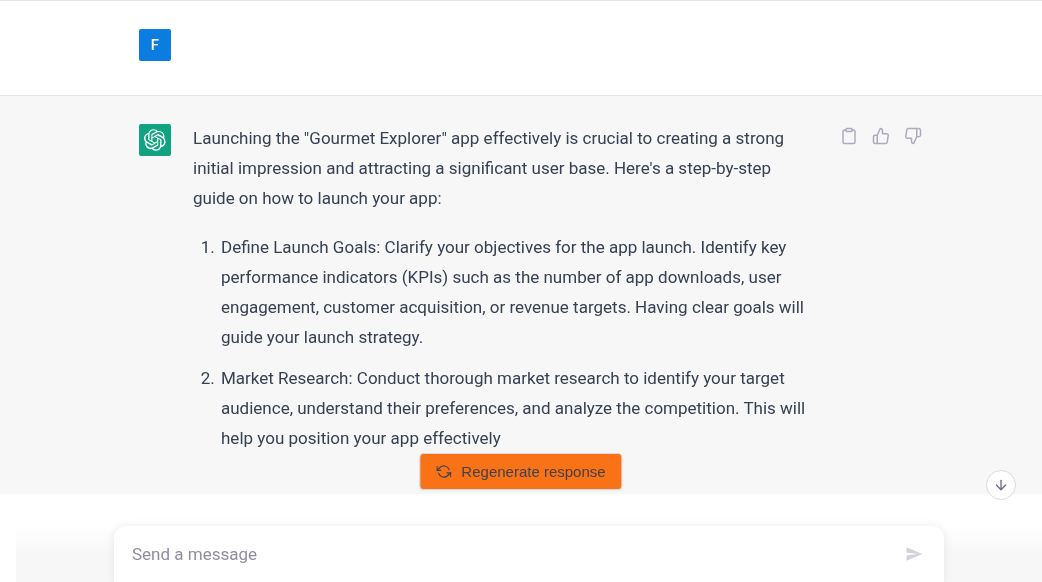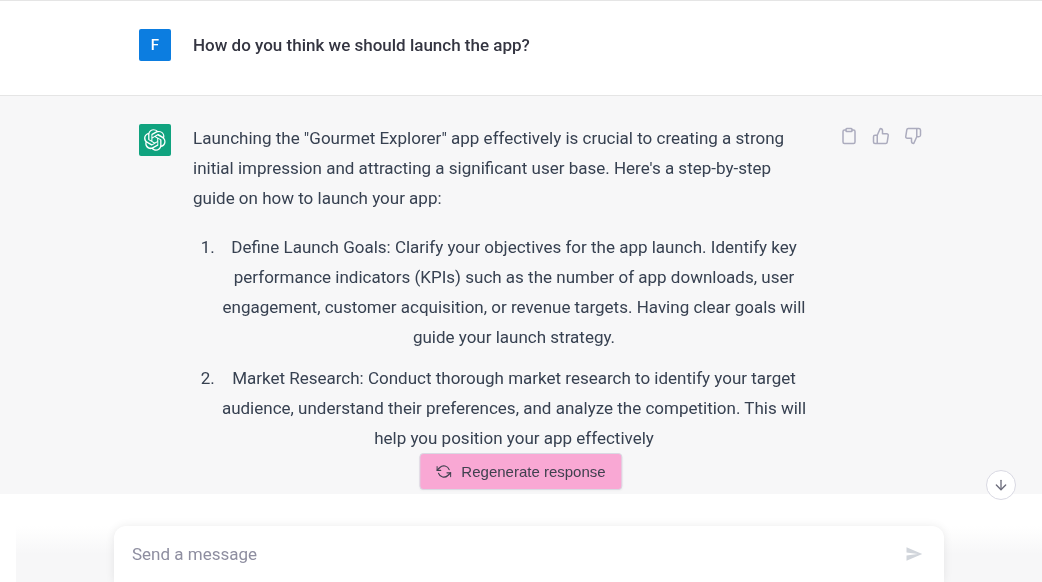--- a/index.html
+++ b/index.html
@@ -84,21 +84,20 @@
       color: #374151;
       line-height: 1.75;
       flex: 1;
       max-width: 614px;
     }
     .assistant-content p {
       margin-bottom: 20px;
     }
     .assistant-content ol {
       padding-left: 26px;
-      text-align: center;
     }
     .assistant-content li {
       margin-bottom: 12px;
       padding-left: 2px;
     }
     .feedback-icons {
       display: flex;
       gap: 12px;
       margin-left: 10px;
       margin-top: 2px;
@@ -114,21 +113,21 @@
     }
     .feedback-icon svg {
       width: 18px;
       height: 18px;
     }
     .regenerate-button {
       position: absolute;
       left: 50%;
       transform: translateX(-50%);
       bottom: 92px;
-      background: #f9a8d4;
+      background: #f97316;
       border: 1px solid #d9d9e3;
       border-radius: 4px;
       padding: 9px 16px;
       font-size: 15px;
       color: #40414f;
       display: flex;
       align-items: center;
       gap: 10px;
       cursor: pointer;
       box-shadow: 0 1px 2px rgba(0,0,0,0.03);
@@ -191,21 +190,20 @@
     }
   </style>
 </head>
 <body>
 
 <div class="top-border"></div>
 
 <div class="user-message-container">
   <div class="user-message-inner">
     <div class="user-avatar">F</div>
-    <div class="user-text">How do you think we should launch the app?</div>
   </div>
 </div>
 
 <div class="assistant-message-container">
   <div class="assistant-message-inner">
     <div class="assistant-avatar">
       <svg width="22" height="22" viewBox="0 0 41 41" fill="none">
         <path d="M37.5 16.8c.9-2.7.6-5.7-.9-8.1-2.2-3.9-6.7-5.9-11-4.9C23.7 1.6 20.9.3 17.9.3c-4.5 0-8.4 2.9-9.8 7.1-2.8.6-5.2 2.3-6.6 4.8-2.3 3.9-1.7 8.8 1.3 12.1-.9 2.7-.6 5.7.9 8.1 2.2 3.9 6.7 5.9 11 4.9 1.9 2.2 4.7 3.4 7.7 3.4 4.5 0 8.4-2.9 9.8-7.1 2.8-.6 5.2-2.3 6.6-4.8 2.2-3.9 1.7-8.8-1.3-12zM22.4 38c-1.8 0-3.6-.6-5-1.8l.2-.1 8.3-4.8c.4-.2.7-.7.7-1.2V18.4l3.5 2v9.7c0 4.3-3.4 7.8-7.7 7.9zM5.8 30.9c-.9-1.6-1.3-3.4-.9-5.2l.2.1 8.3 4.8c.4.2.9.2 1.4 0l10.1-5.8v4l-8.4 4.8c-3.7 2.2-8.5.9-10.7-2.7zM3.6 13c.9-1.6 2.4-2.8 4.1-3.4v9.9c0 .5.3.9.7 1.2l10.1 5.8-3.5 2-8.3-4.8c-3.7-2.2-5-6.9-3.1-10.7zm28.6 6.7l-10.1-5.8 3.5-2 8.3 4.8c3.7 2.1 5 6.9 2.8 10.6-.9 1.6-2.4 2.8-4.1 3.4v-9.9c.1-.4-.2-.9-.4-1.1zm3.5-5.3l-.2-.1-8.3-4.8c-.4-.2-.9-.2-1.4 0l-10.1 5.8v-4l8.4-4.8c3.7-2.1 8.5-.9 10.6 2.8.9 1.5 1.2 3.4 1 5.1zm-22 7.2l-3.5-2v-9.7c0-4.3 3.5-7.8 7.8-7.8 1.8 0 3.6.6 5 1.8l-.2.1-8.3 4.8c-.4.2-.7.7-.7 1.2l-.1 11.6zm1.9-4.1l4.5-2.6 4.5 2.6v5.2l-4.5 2.6-4.5-2.6v-5.2z" fill="white"></path>
       </svg>
     </div>

